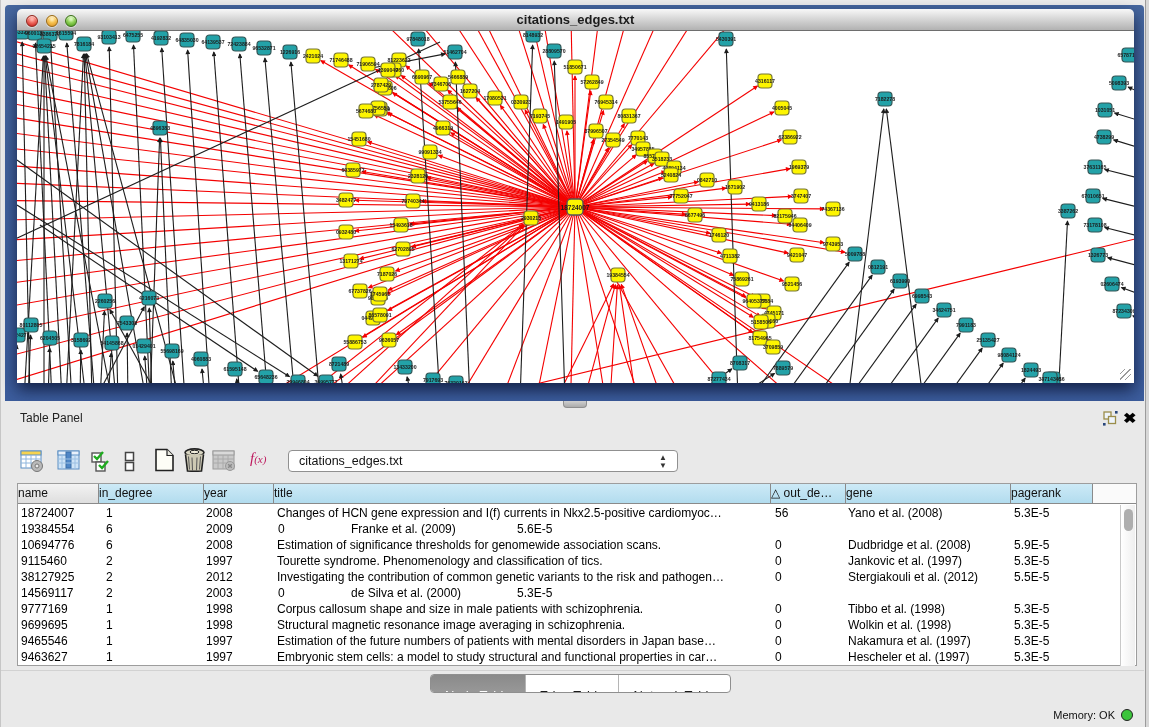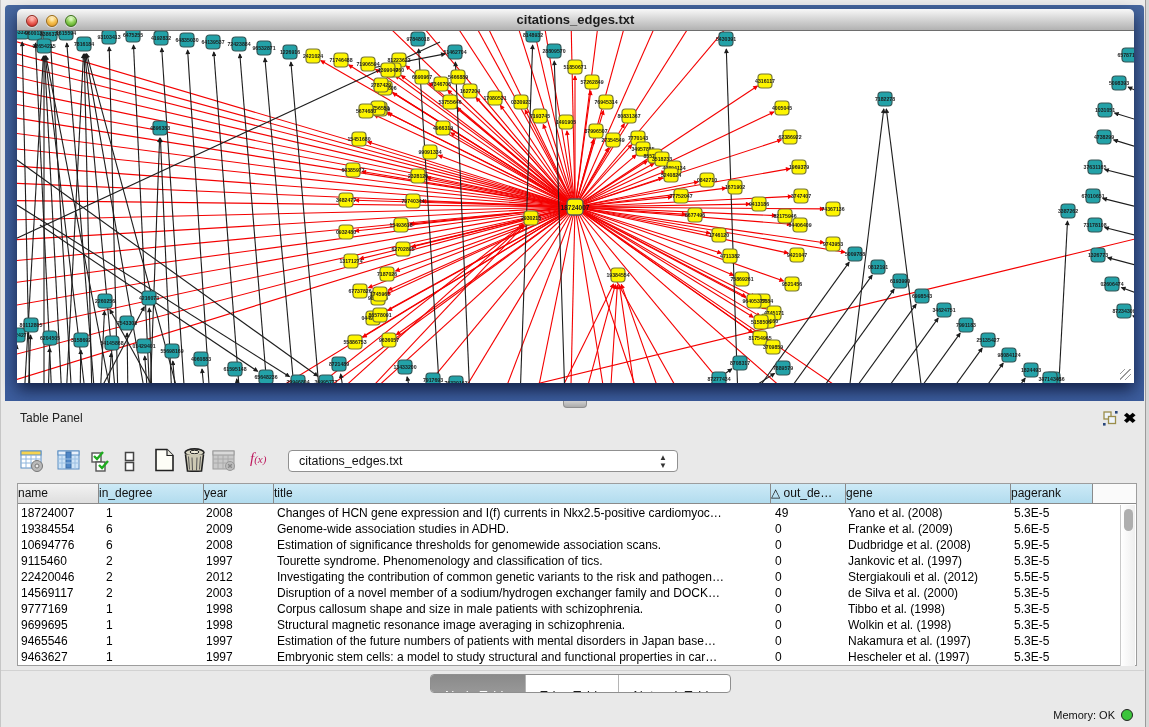--- a/index.html
+++ b/index.html
@@ -660,29 +660,28 @@
      <div class="hc" style="width:165px">gene</div>
      <div class="hc" style="width:82px">pagerank</div>
      <div class="hc last" style="flex:1"></div>
    </div>
 <div style="height:2px"></div>
 <div class="tr">
         <span class="c0">18724007</span>
         <span class="c1">1</span>
         <span class="c2">2008</span>
         <span class="c3">Changes of HCN gene expression and I(f) currents in Nkx2.5-positive cardiomyoc…</span>
-        <span class="c4">49</span>
+        <span class="c4">56</span>
         <span class="c5">Yano et al. (2008)</span>
         <span class="c6">5.3E-5</span>
       </div>
 <div class="tr">
         <span class="c0">19384554</span>
         <span class="c1">6</span>
         <span class="c2">2009</span>
-        <span class="c3">Genome-wide association studies in ADHD.</span>
         <span class="c4">0</span>
         <span class="c5">Franke et al. (2009)</span>
         <span class="c6">5.6E-5</span>
       </div>
 <div class="tr">
         <span class="c0">10694776</span>
         <span class="c1">6</span>
         <span class="c2">2008</span>
         <span class="c3">Estimation of significance thresholds for genomewide association scans.</span>
         <span class="c4">0</span>
@@ -692,33 +691,32 @@
 <div class="tr">
         <span class="c0">9115460</span>
         <span class="c1">2</span>
         <span class="c2">1997</span>
         <span class="c3">Tourette syndrome. Phenomenology and classification of tics.</span>
         <span class="c4">0</span>
         <span class="c5">Jankovic et al. (1997)</span>
         <span class="c6">5.3E-5</span>
       </div>
 <div class="tr">
-        <span class="c0">22420046</span>
+        <span class="c0">38127925</span>
         <span class="c1">2</span>
         <span class="c2">2012</span>
         <span class="c3">Investigating the contribution of common genetic variants to the risk and pathogen…</span>
         <span class="c4">0</span>
         <span class="c5">Stergiakouli et al. (2012)</span>
         <span class="c6">5.5E-5</span>
       </div>
 <div class="tr">
         <span class="c0">14569117</span>
         <span class="c1">2</span>
         <span class="c2">2003</span>
-        <span class="c3">Disruption of a novel member of a sodium/hydrogen exchanger family and DOCK…</span>
         <span class="c4">0</span>
         <span class="c5">de Silva et al. (2000)</span>
         <span class="c6">5.3E-5</span>
       </div>
 <div class="tr">
         <span class="c0">9777169</span>
         <span class="c1">1</span>
         <span class="c2">1998</span>
         <span class="c3">Corpus callosum shape and size in male patients with schizophrenia.</span>
         <span class="c4">0</span>

